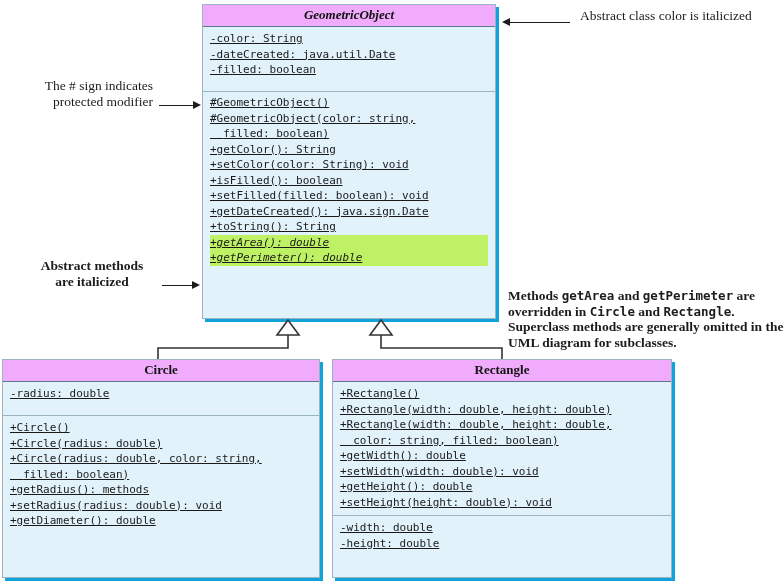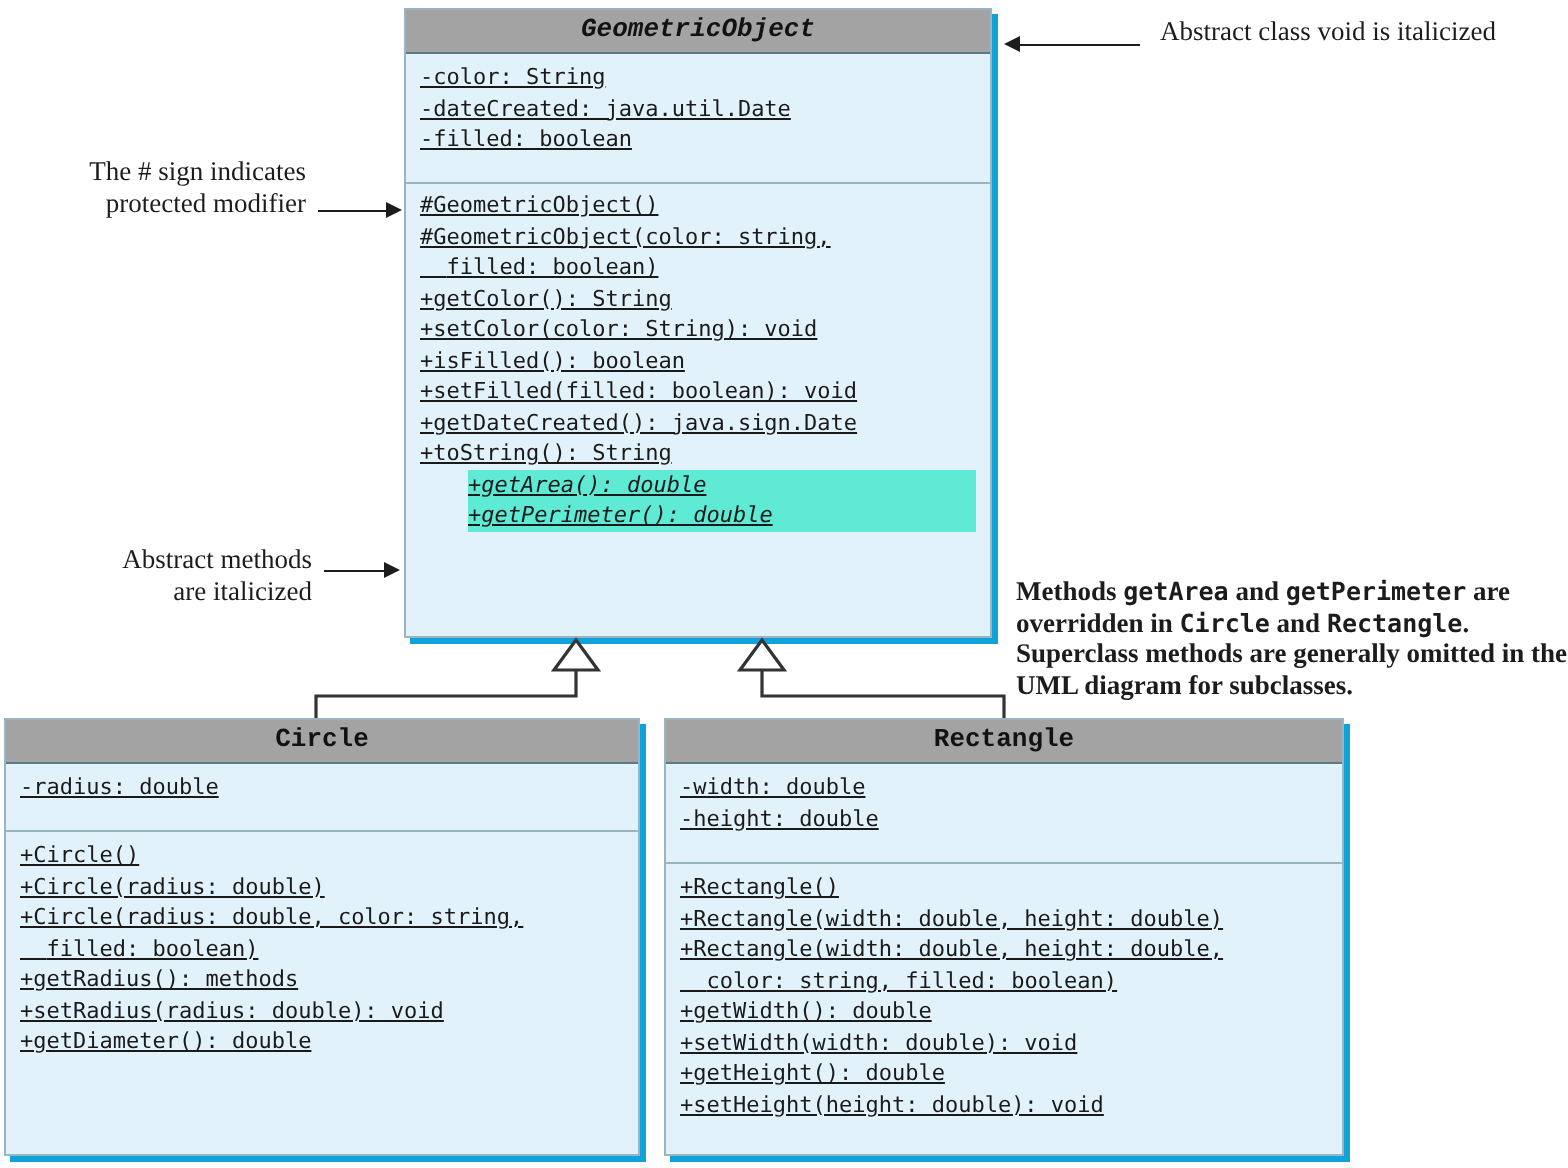--- a/index.html
+++ b/index.html
@@ -18,24 +18,24 @@
 
   
   .uml-box {
     position: absolute;
     box-sizing: border-box;
     background: #e2f2fb;
     border: 1px solid #9ab4c2;
     box-shadow: 3px 3px 0 0 #12a2da;
   }
   .uml-header {
-    background: #a3a3a3;
+    background: #f0abfc;
     border-bottom: 1px solid #5a7a88;
     text-align: center;
-    font-family: Liberation Mono, monospace;
+    font-family: Liberation Serif, serif;
     font-weight: bold;
     font-size: 13px;
     color: #121212;
     line-height: 20px;
     height: 21px;
   }
   .uml-header.abstract {
     font-style: italic;
   }
   .uml-section {
@@ -47,22 +47,21 @@
   .uml-line {
     font-family: "DejaVu Sans Mono", monospace;
     font-size: 11px;
     line-height: 15.5px;
     color: #1a1a1a;
     white-space: pre-wrap;
     text-decoration: underline;
   }
   .uml-line.abstract-member {
     font-style: italic;
-    background: #5eead4;
-    margin-left: 24px;
+    background: #bef264;
   }
 
   
   #geometric-object-class {
     left: 202px;
     top: 4px;
     width: 294px;
     height: 315px;
   }
   #geometric-object-class .uml-section.fields { height: 55px; }
@@ -92,21 +91,21 @@
     font-family: "Liberation Serif", serif;
     font-size: 13.5px;
     line-height: 15.5px;
     color: #1c1c1c;
   }
   .annotation .mono {
     font-family: "DejaVu Sans Mono", monospace;
     font-size: 12.5px;
   }
   #annotation-protected { left: 28px; top: 78px; width: 125px; text-align: right; }
-  #annotation-abstract-methods { left: 28px; top: 272px; width: 128px; text-align: right; }
+  #annotation-abstract-methods { left: 28px; top: 258px; width: 128px; text-align: center; font-weight: bold; }
   #annotation-abstract-class { left: 580px; top: 8px; width: 200px; }
   #annotation-overridden { left: 508px; top: 288px; width: 276px; font-weight: bold; }
 
   
   .leader {
     position: absolute;
     background: #1c1c1c;
     height: 1px;
   }
   .arrow-head {
@@ -172,34 +171,34 @@
     <div class="uml-line">+Circle(radius: double, color: string,
   filled: boolean)</div>
     <div class="uml-line">+getRadius(): methods</div>
     <div class="uml-line">+setRadius(radius: double): void</div>
     <div class="uml-line">+getDiameter(): double</div>
   </div>
 </div>
 
 <div class="uml-box" id="rectangle-class">
   <div class="uml-header">Rectangle</div>
-  <div class="uml-section fields">
-    <div class="uml-line">-width: double</div>
-    <div class="uml-line">-height: double</div>
-  </div>
   <div class="uml-section methods">
     <div class="uml-line">+Rectangle()</div>
     <div class="uml-line">+Rectangle(width: double, height: double)</div>
     <div class="uml-line">+Rectangle(width: double, height: double,
   color: string, filled: boolean)</div>
     <div class="uml-line">+getWidth(): double</div>
     <div class="uml-line">+setWidth(width: double): void</div>
     <div class="uml-line">+getHeight(): double</div>
     <div class="uml-line">+setHeight(height: double): void</div>
   </div>
+  <div class="uml-section fields">
+    <div class="uml-line">-width: double</div>
+    <div class="uml-line">-height: double</div>
+  </div>
 </div>
 
 <div class="tri-wrap" style="left:0px; top:318px;">
   <svg width="784" height="44" viewBox="0 0 784 44">
 
     <polygon points="288,2 277,17 299,17" fill="#ffffff" stroke="#333333" stroke-width="1.6"></polygon>
     <path d="M288,17 L288,30 L158,30 L158,41" fill="none" stroke="#333333" stroke-width="1.6"></path>
 
     <polygon points="381,2 370,17 392,17" fill="#ffffff" stroke="#333333" stroke-width="1.6"></polygon>
     <path d="M381,17 L381,30 L502,30 L502,41" fill="none" stroke="#333333" stroke-width="1.6"></path>
@@ -209,17 +208,17 @@
 <div class="annotation" id="annotation-protected" style="white-space: pre-line;">The # sign indicates
 protected modifier</div>
 <div class="leader" id="leader-protected"></div>
 <div class="arrow-head right" id="arrowhead-protected"></div>
 
 <div class="annotation" id="annotation-abstract-methods" style="white-space: pre-line;">Abstract methods
 are italicized</div>
 <div class="leader" id="leader-abstract-methods"></div>
 <div class="arrow-head right" id="arrowhead-abstract-methods"></div>
 
-<div class="annotation" id="annotation-abstract-class">Abstract class void is italicized</div>
+<div class="annotation" id="annotation-abstract-class">Abstract class color is italicized</div>
 <div class="leader" id="leader-abstract-class"></div>
 <div class="arrow-head left" id="arrowhead-abstract-class"></div>
 
 <div class="annotation" id="annotation-overridden"><span>Methods </span><span class="mono">getArea</span><span> and </span><span class="mono">getPerimeter</span><span> are overridden in </span><span class="mono">Circle</span><span> and </span><span class="mono">Rectangle</span><span>. Superclass methods are generally omitted in the UML diagram for subclasses.</span></div>
 
 </body></html>

